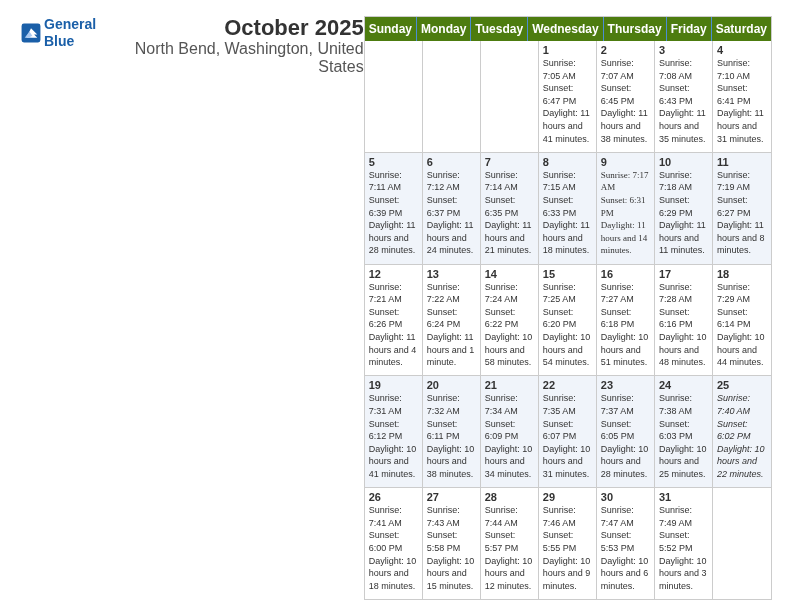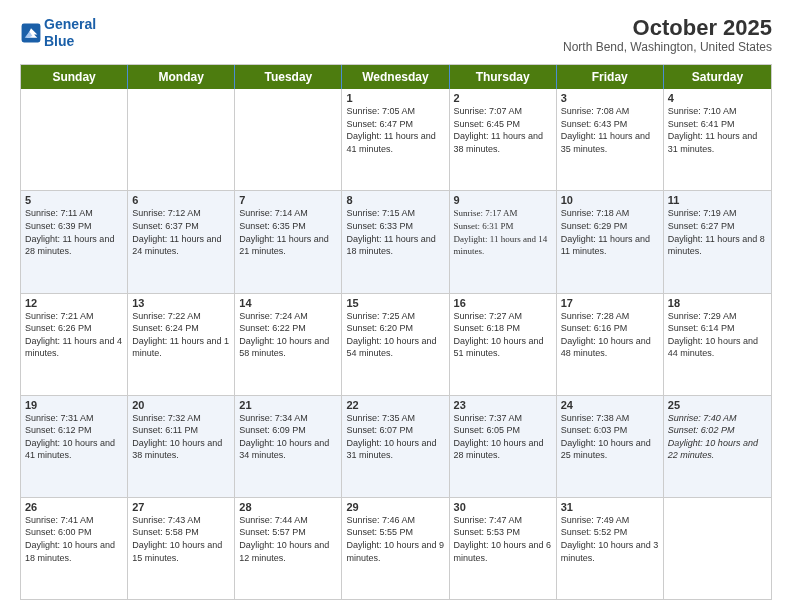--- a/index.html
+++ b/index.html
@@ -8,21 +8,20 @@
       background: #fff;
       width: 792px;
       height: 612px;
       overflow: hidden;
     }
     .page {
       width: 792px;
       height: 612px;
       padding: 16px 20px 12px 20px;
       display: flex;
-      flex-direction: column;
     }
     .header {
       display: flex;
       justify-content: space-between;
       align-items: flex-start;
       margin-bottom: 10px;
     }
     .logo {
       display: flex;
       align-items: center;
@@ -44,21 +43,21 @@
     .header-right {
       text-align: right;
     }
     .month-title {
       font-size: 22px;
       font-weight: bold;
       color: #333;
       line-height: 1.1;
     }
     .location {
-      font-size: 12px;
+      font-size: 16px;
       color: #555;
     }
     .calendar {
       flex: 1;
       display: flex;
       flex-direction: column;
       border: 1px solid #ccc;
     }
     .day-headers {
       display: grid;

